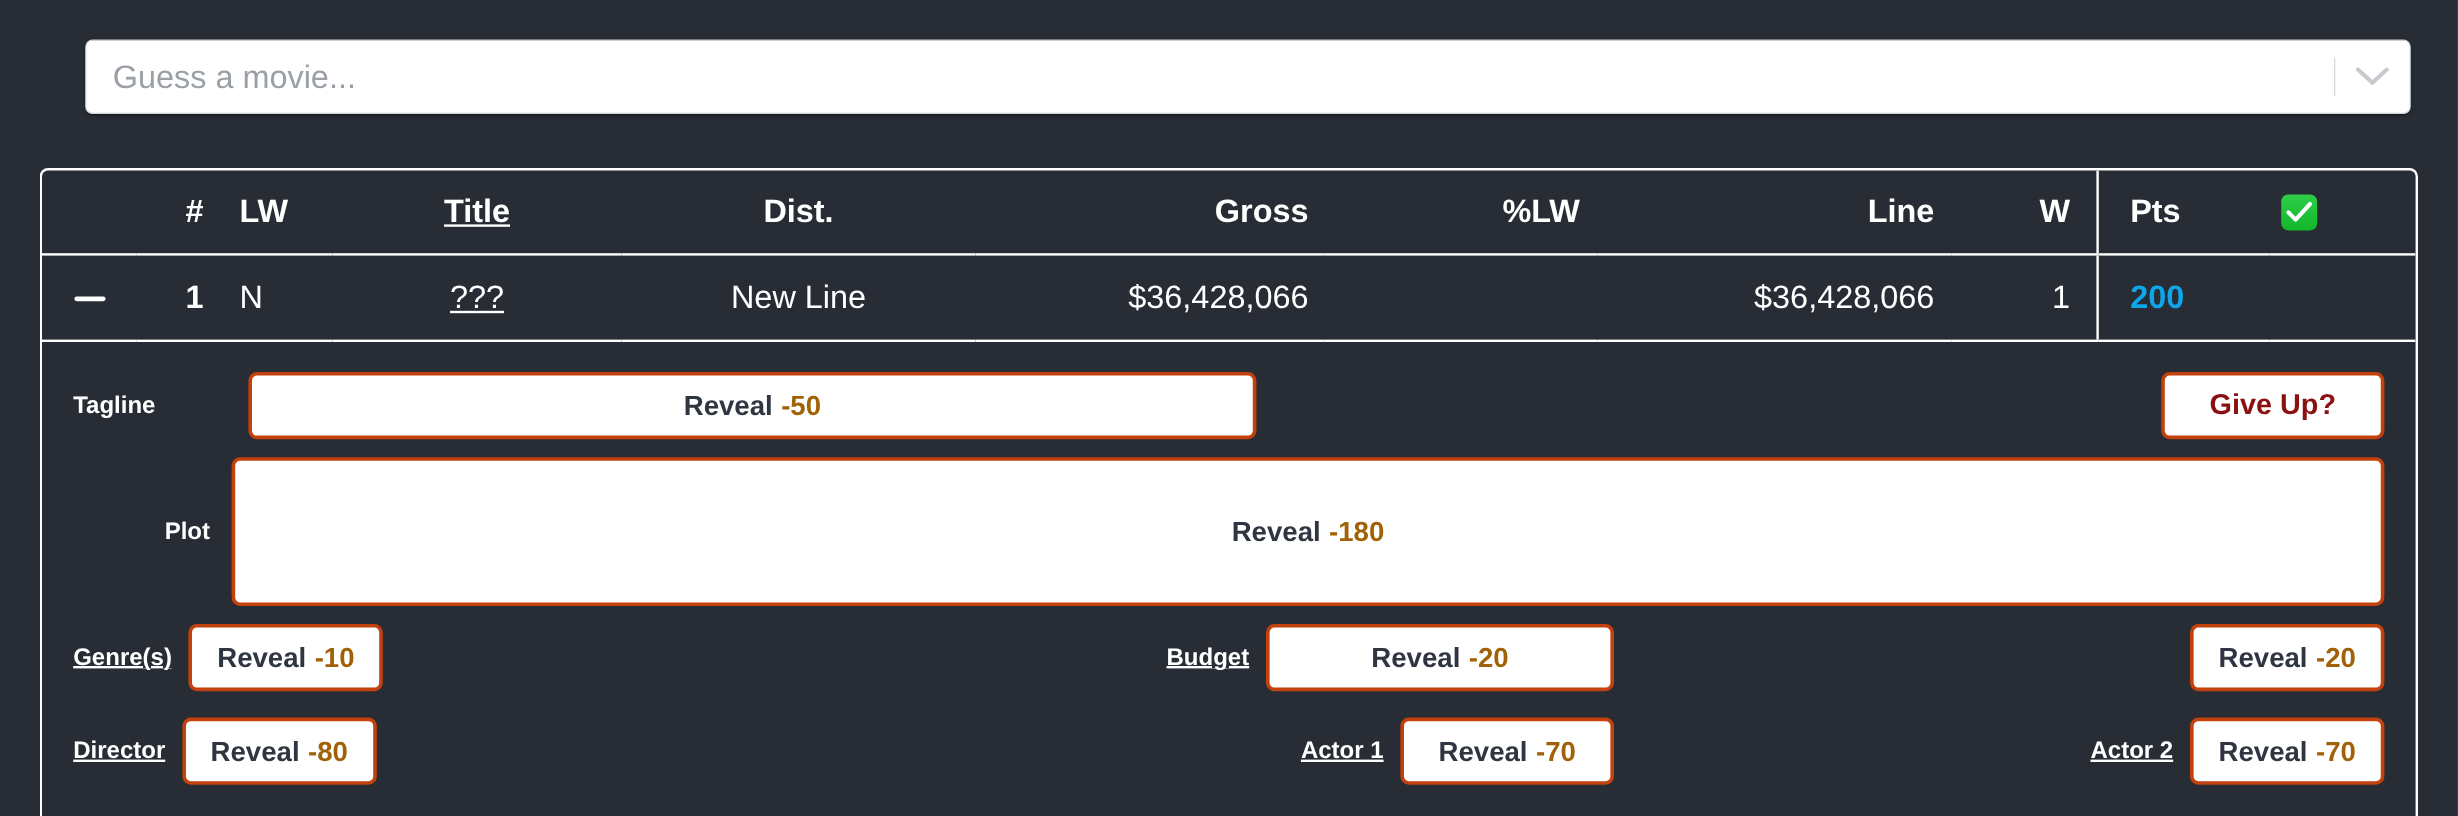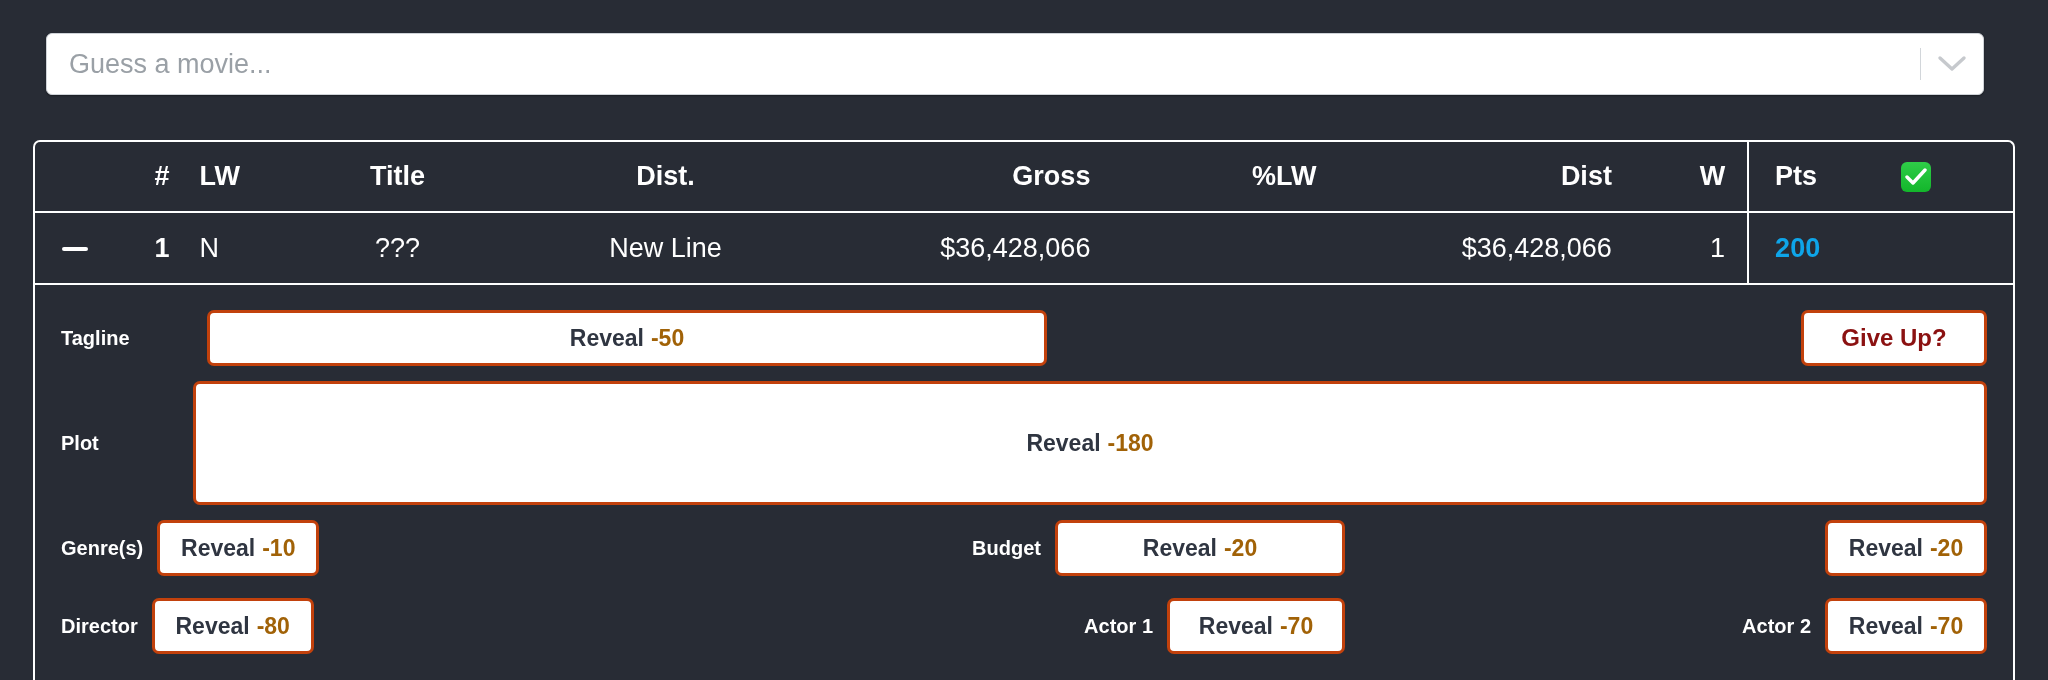--- a/index.html
+++ b/index.html
@@ -17,21 +17,21 @@
   .page {
     width: 2048px;
     height: 680px;
     background: #282c35;
     position: relative;
   }
 
   
   .search-wrap {
     position: absolute;
-    left: 46px;
+    left: 71px;
     top: 33px;
     width: 1938px;
     height: 62px;
   }
   .combobox {
     width: 100%;
     height: 100%;
     background: #ffffff;
     border: 1px solid #cfd3d8;
     border-radius: 6px;
@@ -98,21 +98,21 @@
     border-bottom: 2px solid #ffffff;
   }
   .bo-table tbody td {
     font-weight: normal;
     height: 72px;
     border-bottom: 2px solid #ffffff;
   }
   .c-toggle  { width: 78px;  text-align: center; }
   .c-rank    { width: 64px;  text-align: right; padding-right: 10px !important; }
   .c-lw      { width: 96px;  text-align: left; padding-left: 20px !important; }
-  .c-title   { width: 236px; text-align: center; }
+  .c-title   { width: 236px; text-align: center; text-decoration: underline; }
   .c-dist    { width: 290px; text-align: center; }
   .c-gross   { width: 286px; text-align: right; padding-right: 14px !important; }
   .c-pctlw   { width: 222px; text-align: right; padding-right: 14px !important; }
   .c-total   { width: 290px; text-align: right; padding-right: 14px !important; }
   .c-w       { width: 120px; text-align: right; padding-right: 22px !important; }
   .c-pts     { width: 140px; text-align: left;  padding-left: 26px !important;
                border-left: 2px solid #ffffff; margin-top: 32px; }
   .c-check   { width: 120px; text-align: left; padding-left: 10px !important; }
 
   .rank-num { font-weight: bold; }
@@ -172,37 +172,37 @@
   .btn-tagline { width: 840px; height: 56px; margin-left: 14px; }
   .giveup-spacer { flex: 1 1 auto; }
   .btn-giveup {
     width: 186px; height: 56px;
     color: #8b1111;
     font-size: 24px;
   }
 
   
   .row-plot { height: 132px; }
-  .row-plot .rev-label { width: 132px; text-align: left; padding-right: 2px; }
+  .row-plot .rev-label { width: 132px; text-align: right; padding-right: 18px; }
   .btn-plot { flex: 1 1 auto; height: 124px; }
 
   
   .rev-grid {
     display: grid;
     grid-template-columns: 1fr 1fr 1fr;
     column-gap: 0;
   }
   .cellgrp {
     display: flex;
     align-items: center;
   }
   .cellgrp.left  { justify-content: flex-start; }
   .cellgrp.mid   { justify-content: flex-end; }
   .cellgrp.right { justify-content: flex-end; }
-  .cellgrp .rev-label { margin-right: 14px; }
+  .cellgrp .rev-label { margin-right: 14px; text-decoration: underline; }
   .row-meta { height: 78px; }
   .row-meta2 { height: 78px; }
   .btn-genre  { width: 162px; height: 56px; }
   .btn-budget { width: 290px; height: 56px; }
   .btn-fww    { width: 162px; height: 56px; }
   .btn-dir    { width: 162px; height: 56px; }
   .btn-act1   { width: 178px; height: 56px; }
   .btn-act2   { width: 162px; height: 56px; }
 
   
@@ -232,21 +232,21 @@
     <table class="bo-table">
       <thead>
         <tr>
           <th class="c-toggle"></th>
           <th class="c-rank">#</th>
           <th class="c-lw">LW</th>
           <th class="c-title">Title</th>
           <th class="c-dist">Dist.</th>
           <th class="c-gross">Gross</th>
           <th class="c-pctlw">%LW</th>
-          <th class="c-total">Dist</th>
+          <th class="c-total">Line</th>
           <th class="c-w">W</th>
           <th class="c-pts">Pts</th>
           <th class="c-check">
             <span class="check-box">
               <svg width="22" height="20" viewBox="0 0 22 20" aria-hidden="true">
                 <path d="M2 10 L8 16 L20 3" fill="none" stroke="#ffffff" stroke-width="3.4" stroke-linecap="round" stroke-linejoin="round"></path>
               </svg>
             </span>
           </th>
         </tr>

